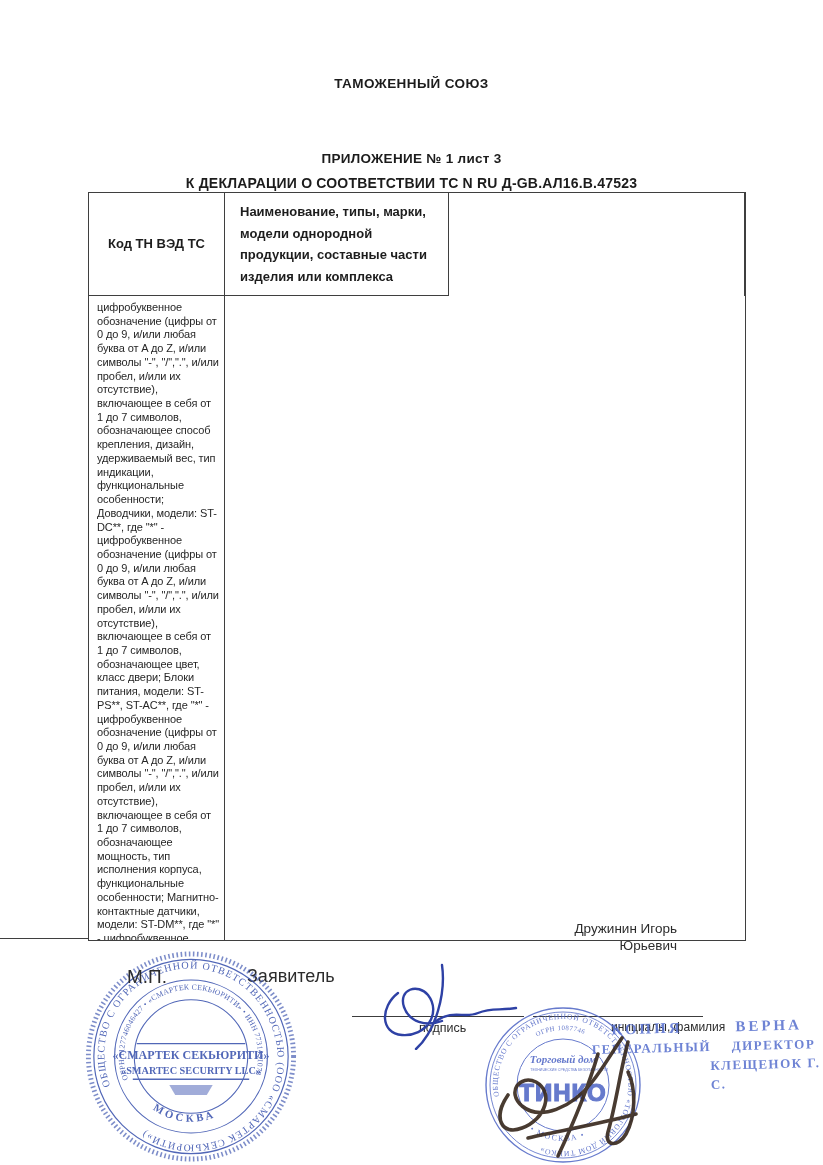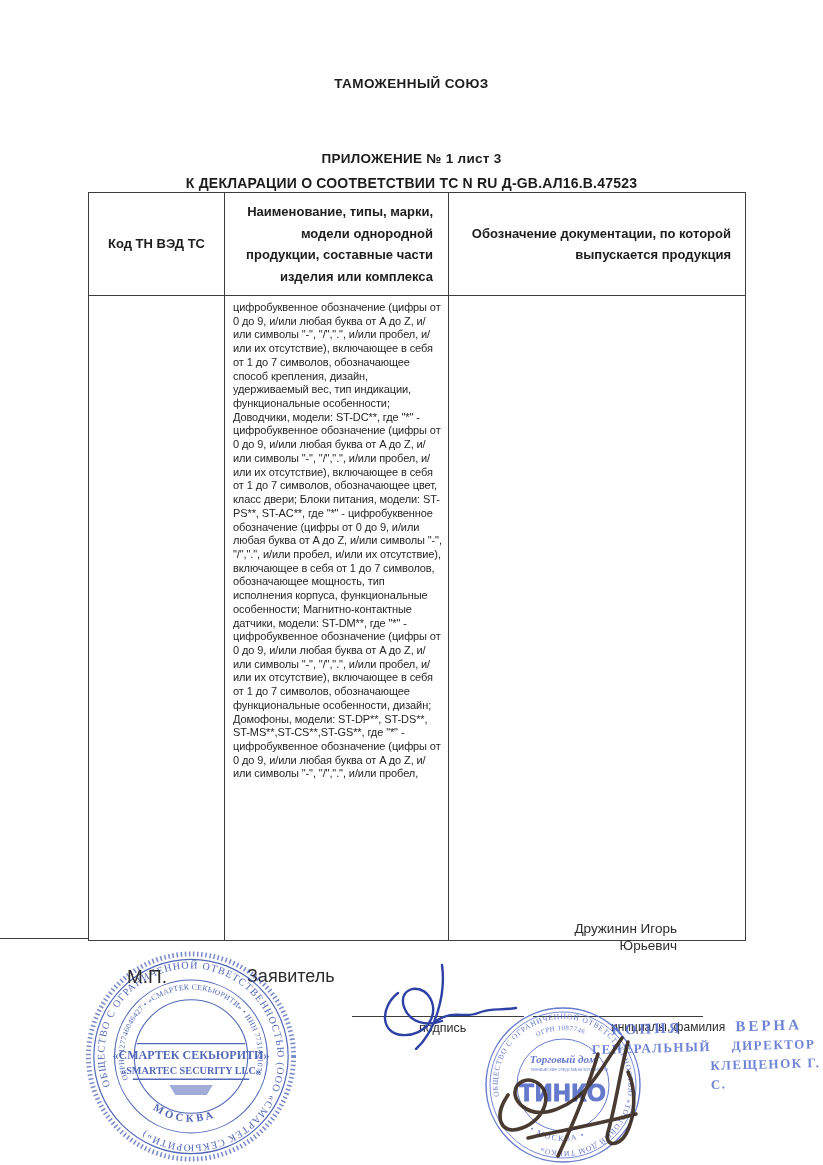--- a/index.html
+++ b/index.html
@@ -16,21 +16,21 @@
   
   .doc-table{
     position:absolute; left:88px; top:192px; width:656px; height:747px;
     border:1.6px solid #3f3f3f; display:grid;
     grid-template-columns:136px 224px 1fr; grid-template-rows:103px 1fr;
     background:transparent;
   }
   .cell{border-right:1.4px solid #3f3f3f; border-bottom:1.4px solid #3f3f3f; box-sizing:border-box;}
   .cell.last-col{border-right:none;}
   .cell.body-row{border-bottom:none;}
-  .hcell{display:flex; align-items:center; justify-content:center; text-align:right;
+  .hcell{display:flex; align-items:center; justify-content:center; text-align:left;
          font-weight:bold; font-size:13px; line-height:21.5px; color:#1d1d1d; padding:0 10px;}
   .hcell.h2{padding:0 15px;}
   .hcell.h3{padding:0 14px;}
   .desc-cell{
     padding:5px 5px 0 8px; font-size:11px; line-height:13.72px; letter-spacing:-0.1px;
     color:#262626; overflow:hidden; text-align:left;
   }
   .table-ext-line{position:absolute; left:0; top:937.6px; width:88px; height:1.5px; background:#3f3f3f;}
   
   .lbl{position:absolute; color:#2c2c2c;}
@@ -61,21 +61,20 @@
 
 <div class="page">
 
   <div class="title-line t1">ТАМОЖЕННЫЙ СОЮЗ</div>
   <div class="title-line t2">ПРИЛОЖЕНИЕ № 1 лист 3</div>
   <div class="title-line t3">К ДЕКЛАРАЦИИ О СООТВЕТСТВИИ ТС N RU Д-GB.АЛ16.В.47523</div>
 
   <div class="doc-table">
     <div class="cell hcell h1">Код ТН ВЭД ТС</div>
     <div class="cell hcell h2">Наименование, типы, марки, модели однородной продукции, составные части изделия или комплекса</div>
-    <div class="cell hcell h3 last-col">Обозначение документации, по которой выпускается продукция</div>
     <div class="cell body-row"></div>
     <div class="cell body-row desc-cell">цифробуквенное обозначение (цифры от 0 до 9, и/или любая буква от A до Z, и/или символы "-", "/",".", и/или пробел, и/или их отсутствие), включающее в себя от 1 до 7 символов, обозначающее способ крепления, дизайн, удерживаемый вес, тип индикации, функциональные особенности; Доводчики, модели: ST-DC**, где "*" - цифробуквенное обозначение (цифры от 0 до 9, и/или любая буква от A до Z, и/или символы "-", "/",".", и/или пробел, и/или их отсутствие), включающее в себя от 1 до 7 символов, обозначающее цвет, класс двери; Блоки питания, модели: ST-PS**, ST-AC**, где "*" - цифробуквенное обозначение (цифры от 0 до 9, и/или любая буква от A до Z, и/или символы "-", "/",".", и/или пробел, и/или их отсутствие), включающее в себя от 1 до 7 символов, обозначающее мощность, тип исполнения корпуса, функциональные особенности; Магнитно-контактные датчики, модели: ST-DM**, где "*" - цифробуквенное обозначение (цифры от 0 до 9, и/или любая буква от A до Z, и/или символы "-", "/",".", и/или пробел, и/или их отсутствие), включающее в себя от 1 до 7 символов, обозначающее функциональные особенности, дизайн; Домофоны, модели: ST-DP**, ST-DS**, ST-MS**,ST-CS**,ST-GS**, где "*" - цифробуквенное обозначение (цифры от 0 до 9, и/или любая буква от A до Z, и/или символы "-", "/",".", и/или пробел,</div>
     <div class="cell body-row last-col"></div>
   </div>
   <div class="table-ext-line"></div>
 
   <div class="lbl mp">М.П.</div>
   <div class="lbl applicant">Заявитель</div>
   <div class="sig-line"></div>
   <div class="lbl sig-caption">подпись</div>

